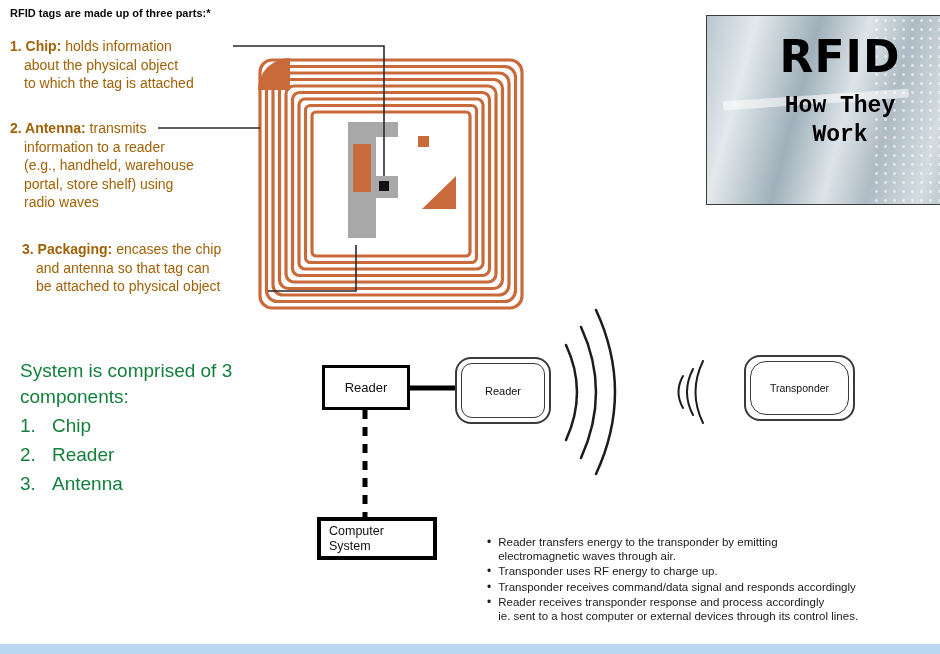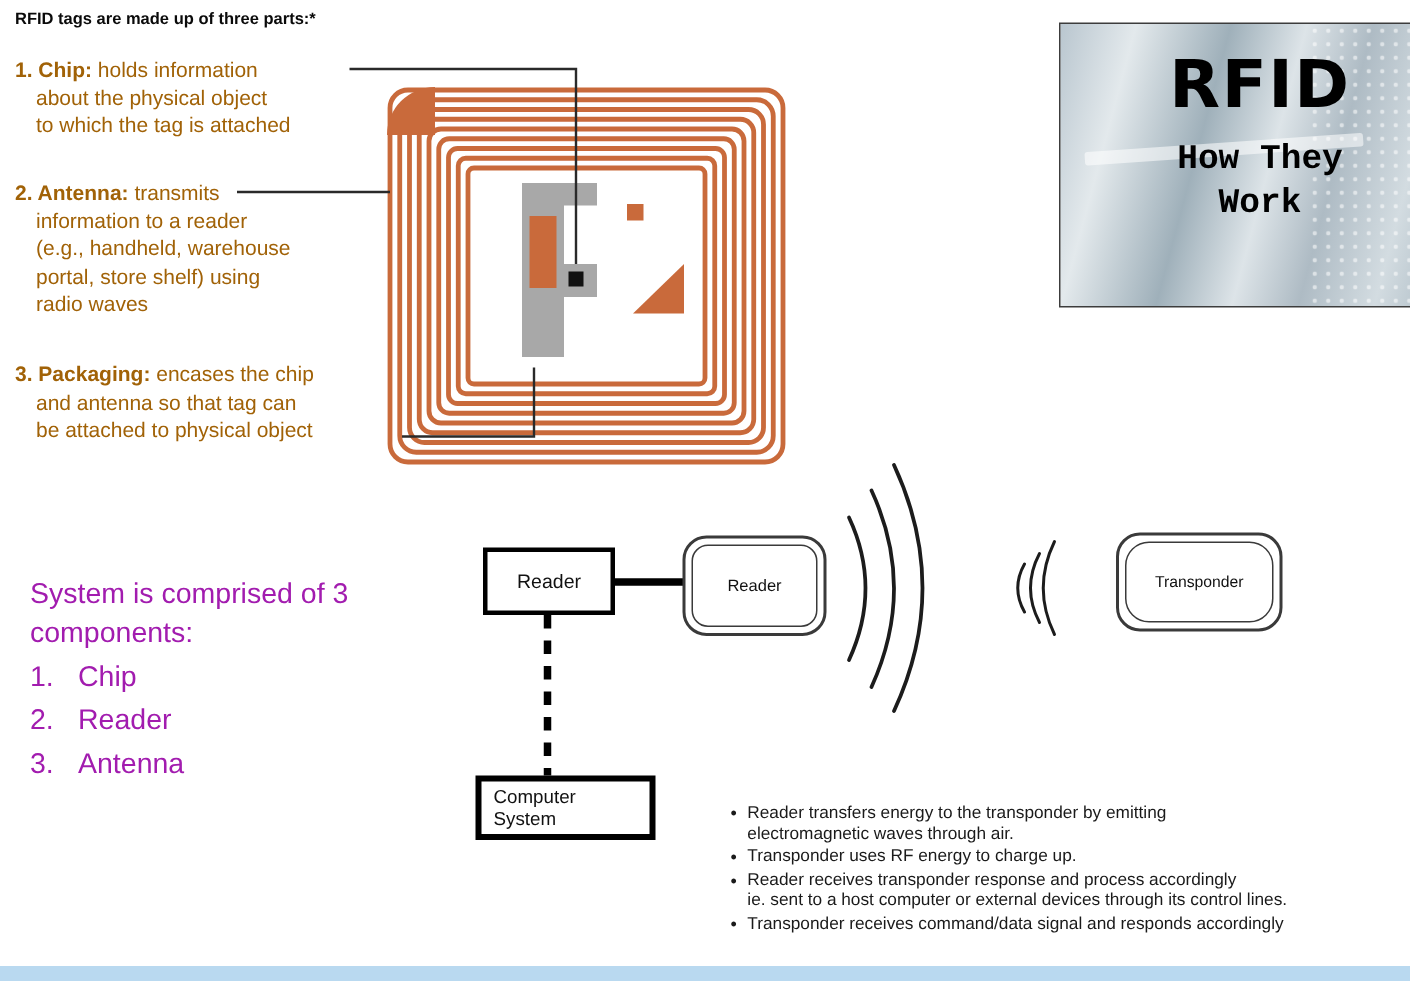--- a/index.html
+++ b/index.html
@@ -10,21 +10,21 @@
   .abs{position:absolute;}
   .b{font-weight:bold;}
   .pre{white-space:pre-line;}
 
   
   .hdr-title{left:10px;top:7px;font-size:11px;font-weight:bold;color:#0a0a0a;z-index:3;}
   .part{width:252px;font-size:14px;line-height:18.5px;color:#a16207;
         white-space:pre-line;padding-left:14px;text-indent:-14px;z-index:3;}
   #part1{left:10px;top:37px;}
   #part2{left:10px;top:119px;}
-  #part3{left:10px;top:240px;}
+  #part3{left:22px;top:240px;}
 
   
   #tag-art{left:256px;top:56px;width:270px;height:256px;z-index:1;}
 
   
   #lines-layer{left:0;top:0;width:940px;height:654px;z-index:2;pointer-events:none;}
 
   
   #title-card{
     left:706px;top:15px;width:268px;height:190px;border:1px solid #3c3c3c;box-sizing:border-box;
@@ -39,21 +39,21 @@
     content:"";position:absolute;right:0;top:0;width:38%;height:100%;
     background-image:radial-gradient(rgba(255,255,255,0.55) 1.2px,transparent 1.7px);
     background-size:9px 9px;
   }
   .card-heading{position:relative;margin-top:18px;font-family:"DejaVu Sans",sans-serif;
     font-weight:bold;font-size:44px;line-height:1.05;color:#000;letter-spacing:1px;z-index:2;}
   .card-sub{position:relative;margin-top:12px;font-family:Liberation Mono, monospace;
     font-weight:bold;font-size:23px;line-height:1.25;color:#000;white-space:pre-line;z-index:2;}
 
   
-  #system-block{left:20px;top:384px;width:250px;font-size:19px;line-height:26px;color:#a21caf;z-index:3;}
+  #system-block{left:20px;top:358px;width:250px;font-size:19px;line-height:26px;color:#15803d;z-index:3;}
   .sys-item{display:flex;margin-top:2px;line-height:27px;}
   .sys-num{width:32px;flex:0 0 32px;}
 
   
   .dbox{box-sizing:border-box;display:flex;align-items:center;justify-content:center;
         background:#fff;z-index:3;font-size:13px;color:#111;}
   #reader-box{left:322px;top:365px;width:88px;height:45px;border:3px solid #000;}
   #computer-box{left:317px;top:517px;width:120px;height:43px;border:4px solid #000;
         justify-content:flex-start;padding-left:8px;font-size:12.5px;line-height:1.15;}
   .rbox{box-sizing:border-box;border:2px solid #3a3a3a;border-radius:16px;background:#fff;
@@ -183,23 +183,23 @@
 
   <div class="abs" id="bullets">
     <div class="brow">
         <span class="btext">Reader transfers energy to the transponder by emitting
 electromagnetic waves through air.</span>
       </div>
     <div class="brow">
         <span class="btext">Transponder uses RF energy to charge up.</span>
       </div>
     <div class="brow">
+        <span class="btext">Transponder receives command/data signal and responds accordingly</span>
+      </div>
+    <div class="brow">
         <span class="btext">Reader receives transponder response and process accordingly
 ie. sent to a host computer or external devices through its control lines.</span>
       </div>
-    <div class="brow">
-        <span class="btext">Transponder receives command/data signal and responds accordingly</span>
-      </div>
   </div>
 
   <div class="abs" id="bottom-bar"></div>
 
 </div>
 
 </body></html>

